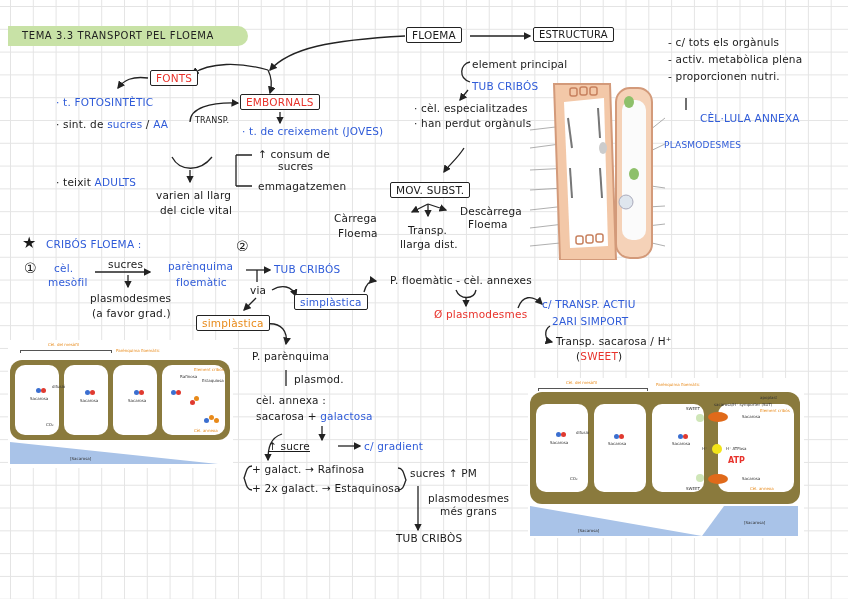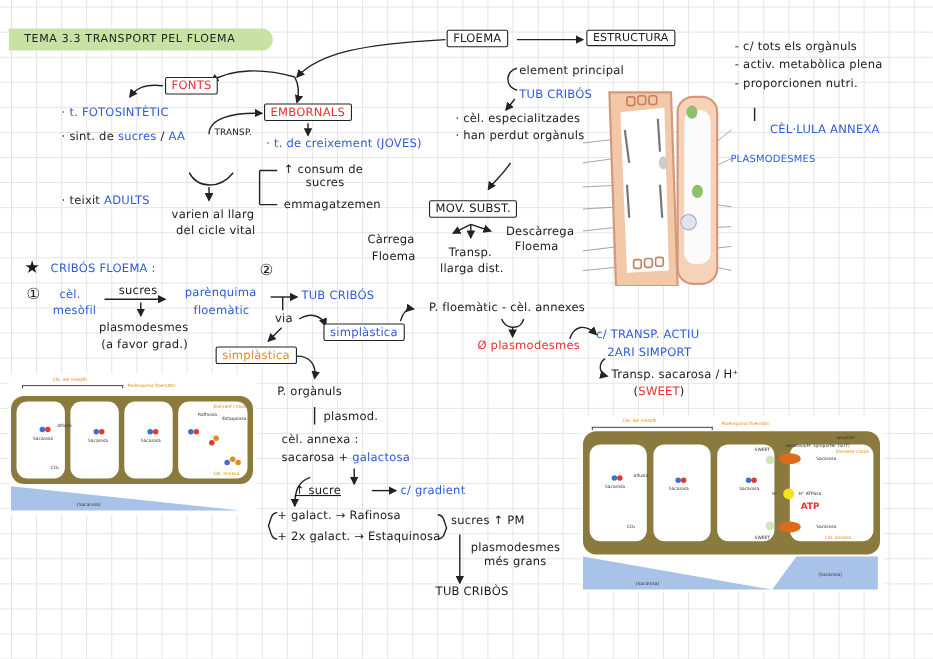--- a/index.html
+++ b/index.html
@@ -186,21 +186,21 @@
 <div class="abs hand" style="left:250px; top:284px;">via</div>
 <div class="abs hand box blue" style="left:294px; top:294px;">simplàstica</div>
 <div class="abs hand box orange" style="left:196px; top:315px;">simplàstica</div>
 <div class="abs hand" style="left:390px; top:274px;">P. floemàtic - cèl. annexes</div>
 <div class="abs hand red" style="left:434px; top:308px;">Ø plasmodesmes</div>
 <div class="abs hand blue" style="left:542px; top:298px;">c/ TRANSP. ACTIU</div>
 <div class="abs hand blue" style="left:552px; top:315px;">2ARI SIMPORT</div>
 <div class="abs hand" style="left:556px; top:335px;">Transp. sacarosa / H⁺</div>
 <div class="abs hand" style="left:576px; top:350px;">(<span class="red">SWEET</span>)</div>
 
-<div class="abs hand" style="left:252px; top:350px;">P. orgànuls</div>
+<div class="abs hand" style="left:252px; top:350px;">P. parènquima</div>
 <div class="abs hand" style="left:294px; top:373px;">plasmod.</div>
 <div class="abs hand" style="left:256px; top:394px;">cèl. annexa :</div>
 <div class="abs hand" style="left:256px; top:410px;">
   <span>sacarosa +</span>
   <span class="blue">galactosa</span>
 </div>
 <div class="abs hand" style="left:268px; top:440px;text-decoration:underline;">↑ sucre</div>
 <div class="abs hand blue" style="left:364px; top:440px;">c/ gradient</div>
 <div class="abs hand" style="left:252px; top:463px;">+ galact. → Rafinosa</div>
 <div class="abs hand" style="left:252px; top:482px;text-align:center;">+ 2x galact. → Estaquinosa</div>

